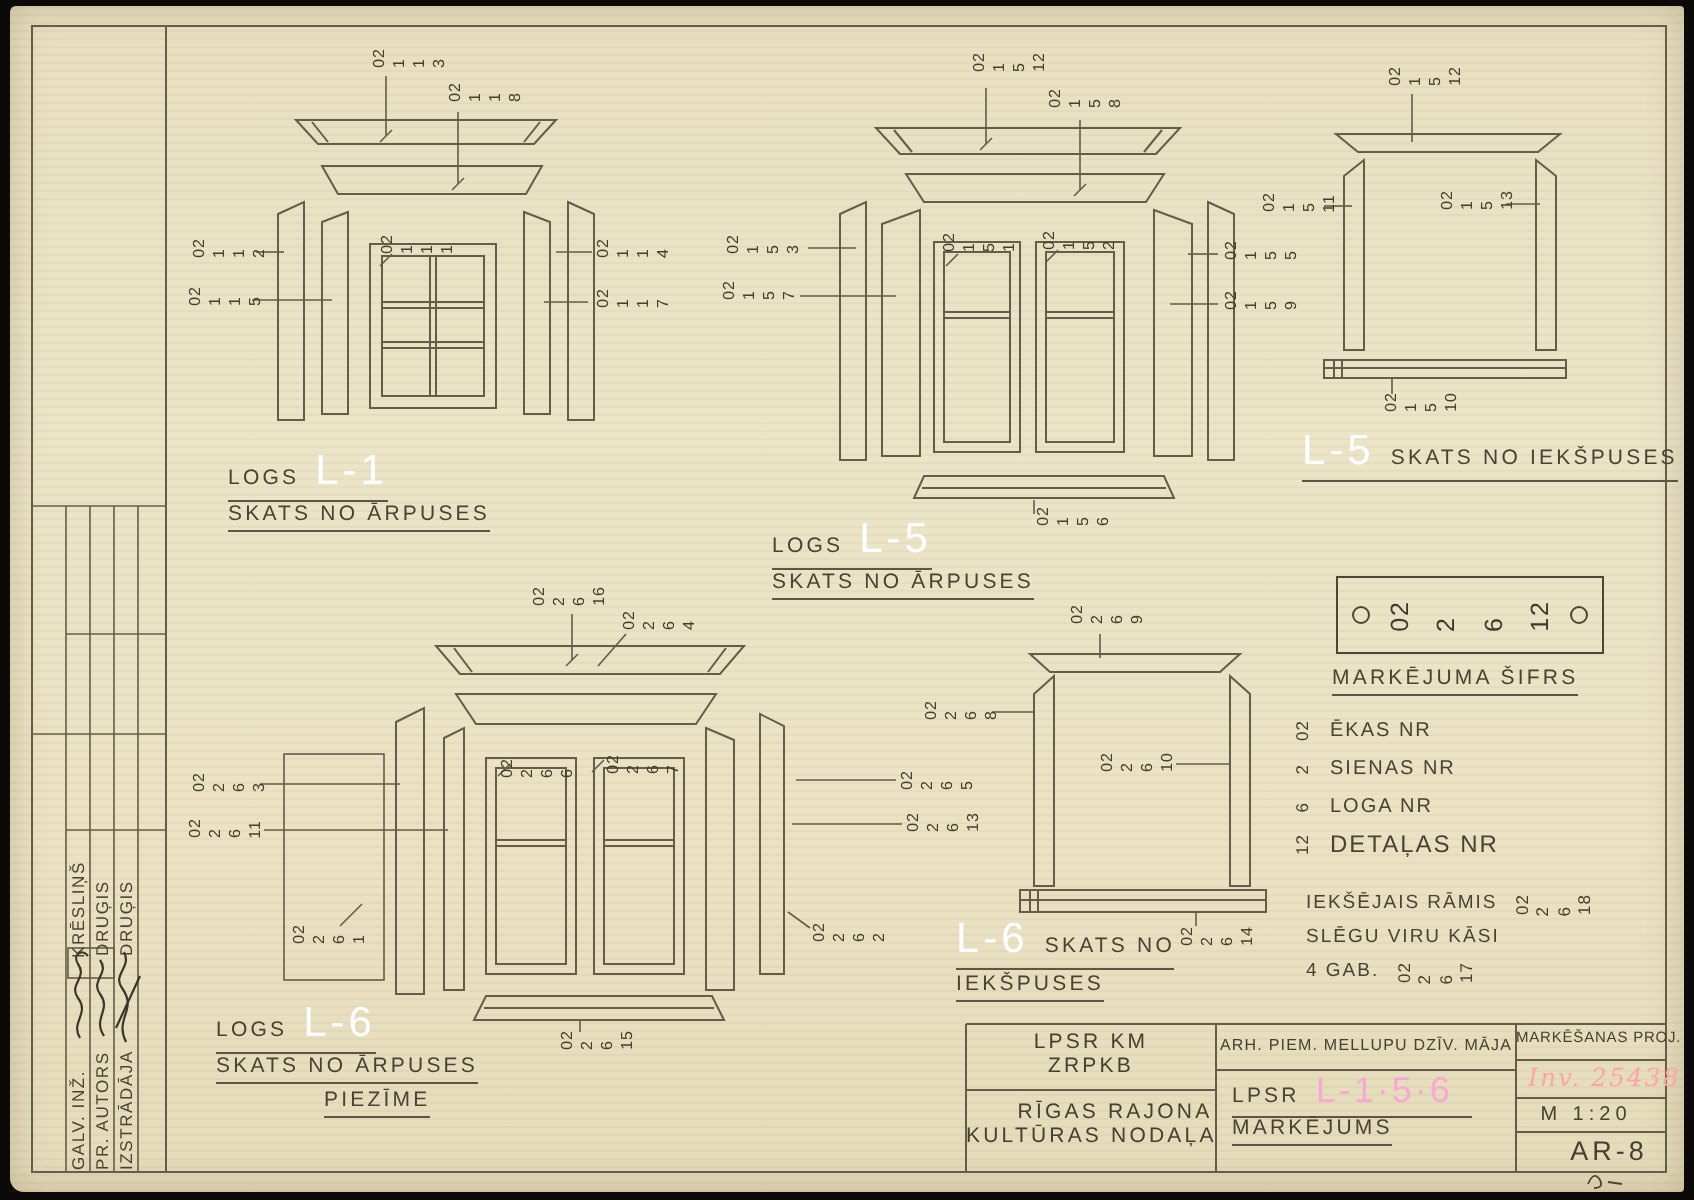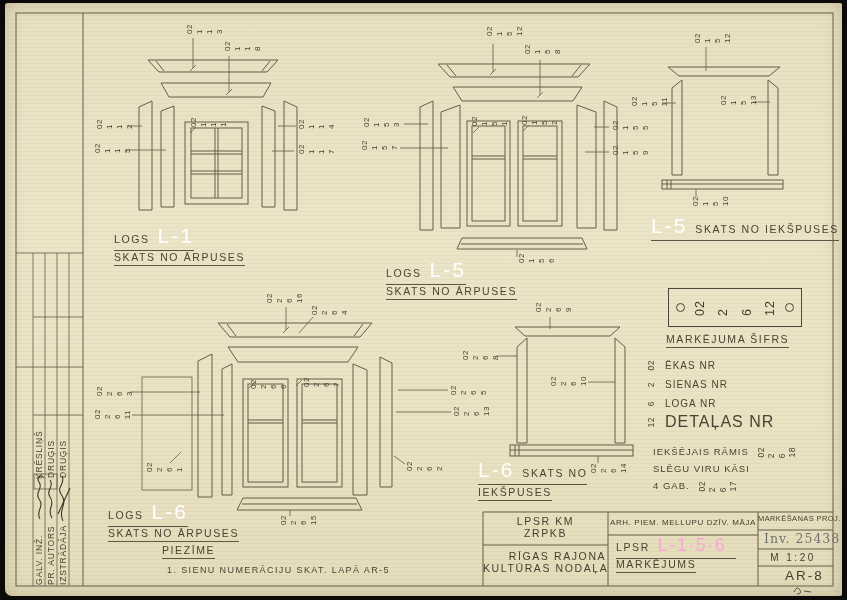--- a/index.html
+++ b/index.html
@@ -25,21 +25,21 @@
   .plate .cg{font-size:12.5px;letter-spacing:1px;color:#3f3a2b;}
   .rivet{width:7px;height:7px;border:1.1px solid #4e4739;border-radius:50%;}
   .legend-row{display:flex;align-items:center;gap:8px;height:19px;}
   .legend-num{width:11px;display:flex;justify-content:center;}
   .legend-num .cg{font-size:8.5px;}
   .note-row{display:flex;align-items:flex-end;gap:8px;margin-bottom:6px;}
   .note-row .cg{font-size:8.5px;}
   .rot{position:absolute;writing-mode:vertical-rl;transform:rotate(180deg);font-size:8.5px;
       letter-spacing:.8px;color:#4a4334;font-family:"Liberation Sans",sans-serif;}
   .tb{color:#464031;}
-  .inv{font-family:"DejaVu Serif",serif;font-size:12.5px;color:#737373;letter-spacing:1px;}
+  .inv{font-family:"DejaVu Serif",serif;font-style:italic;font-size:12.5px;color:#fca5a5;letter-spacing:1px;}
 </style>
 </head>
 <body>
 
 <div id="paper"></div>
 
 <div id="stage">
 
   <svg class="lines" width="847" height="600" viewBox="0 0 847 600" stroke="#655c49" stroke-width="1" fill="none">
     <g>
@@ -236,21 +236,20 @@
   </div>
   <div class="t small ul" style="left:108px;top:527px;">SKATS NO ĀRPUSES</div>
 
   <div class="t vt ul" style="left:478px;top:458px;">
     <span class="big">L-6</span>
     <span class="small">SKATS NO</span>
   </div>
   <div class="t small ul" style="left:478px;top:486px;">IEKŠPUSES</div>
 
   <div class="t small ul" style="left:162px;top:544px;">PIEZĪME</div>
-  <div class="t tiny" style="left:167px;top:565px;letter-spacing:1.4px;">1. SIENU NUMERĀCIJU SKAT. LAPĀ AR-5</div>
 
   <div class="plate">
     <span class="rivet"></span>
     <span class="codes">
         <span class="cg">02</span>
         <span class="cg">2</span>
         <span class="cg">6</span>
         <span class="cg">12</span>
       </span>
     <span class="rivet"></span>
@@ -273,21 +272,21 @@
     <div class="legend-row">
       <span class="legend-num">
           <span class="cg">6</span>
         </span>
       <span class="tiny" style="font-size:10px;">LOGA NR</span>
     </div>
     <div class="legend-row">
       <span class="legend-num">
           <span class="cg">12</span>
         </span>
-      <span class="tiny" style="font-size:16px;text-align:center;">DETAĻAS NR</span>
+      <span class="tiny" style="font-size:12px;text-align:center;">DETAĻAS NR</span>
     </div>
   </div>
 
   <div class="t" style="left:653px;top:447px;">
     <div class="note-row">
       <span class="tiny" style="font-size:9.5px;">IEKŠĒJAIS RĀMIS</span>
       <span style="display:flex;gap:2px;align-items:flex-end;">
           <span class="cg">02</span>
           <span class="cg">2</span>
           <span class="cg">6</span>

